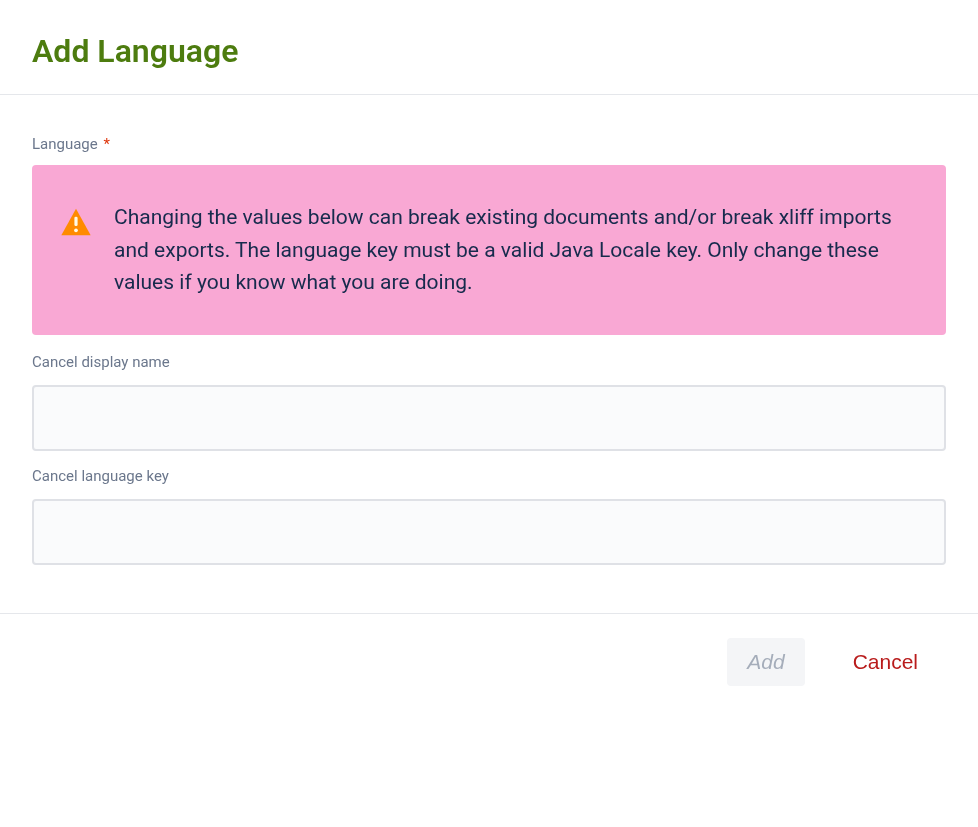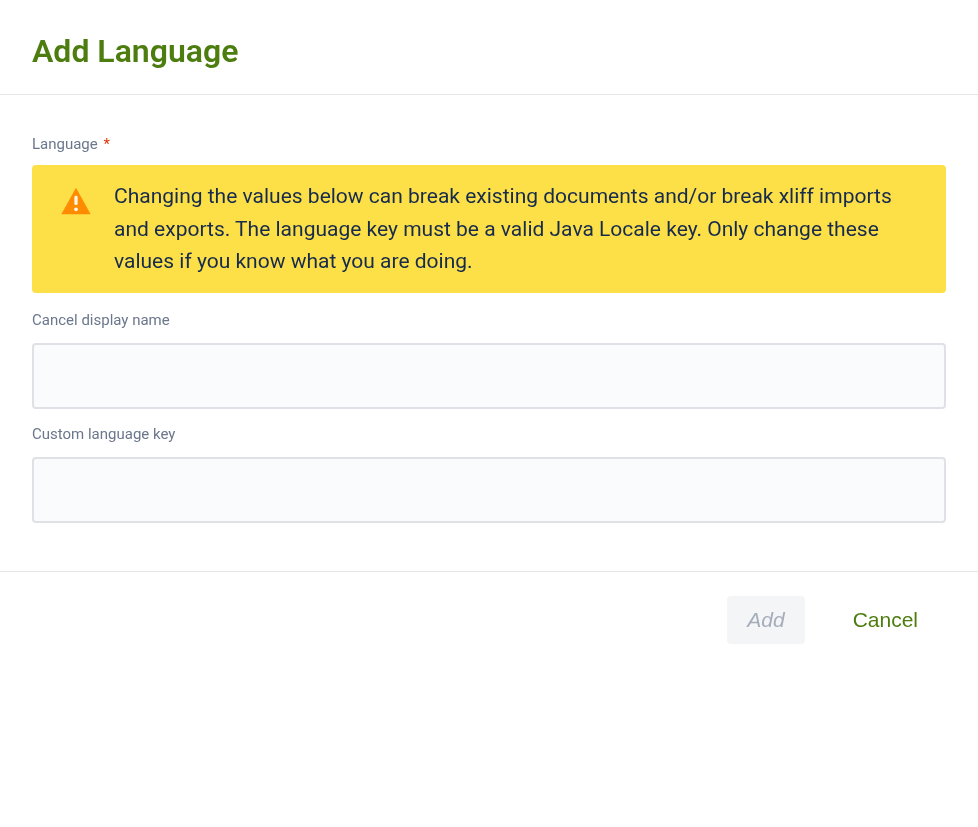--- a/index.html
+++ b/index.html
@@ -32,23 +32,23 @@
       font-size: 15px;
       color: #6b778c;
       margin-bottom: 10px;
       display: block;
     }
     .required-asterisk {
       color: #de350b;
       margin-left: 2px;
     }
     .warning-box {
-      background: #fde047;
+      background: #f9a8d4;
       border-radius: 4px;
-      padding: 15px 28px;
+      padding: 36px 28px;
       display: flex;
       gap: 22px;
       align-items: flex-start;
       margin-top: 12px;
       margin-bottom: 18px;
     }
     .warning-icon {
       flex-shrink: 0;
       width: 32px;
       height: 30px;
@@ -87,21 +87,21 @@
       padding: 12px 20px;
       border-radius: 4px;
     }
     .btn-add {
       background: #f4f5f7;
       color: #a5adba;
       cursor: not-allowed;
       font-style: italic;
     }
     .btn-cancel {
-      color: #4d7c0f;
+      color: #b91c1c;
       background: transparent;
       text-align: center;
     }
   </style>
 </head>
 <body>
 
 <div class="header">
   <h1>Add Language</h1>
 </div>
@@ -120,21 +120,21 @@
       <path d="M12 1 L23 21 L1 21 Z" fill="#ff8b00"></path>
       <rect x="10.8" y="7" width="2.4" height="7" fill="#fffae6" rx="1"></rect>
       <circle cx="12" cy="17.2" r="1.4" fill="#fffae6"></circle>
     </svg>
     <div class="warning-text">Changing the values below can break existing documents and/or break xliff imports and exports. The language key must be a valid Java Locale key. Only change these values if you know what you are doing.</div>
   </div>
 
   <label class="field-label">Cancel display name</label>
   <input type="text" class="input-field" value="" style="">
 
-  <label class="field-label">Custom language key</label>
+  <label class="field-label">Cancel language key</label>
   <input type="text" class="input-field" value="" style="">
 
 </div>
 
 <div class="footer">
   <button class="btn btn-add" disabled="">Add</button>
   <button class="btn btn-cancel">Cancel</button>
 </div>
 
 </body></html>

